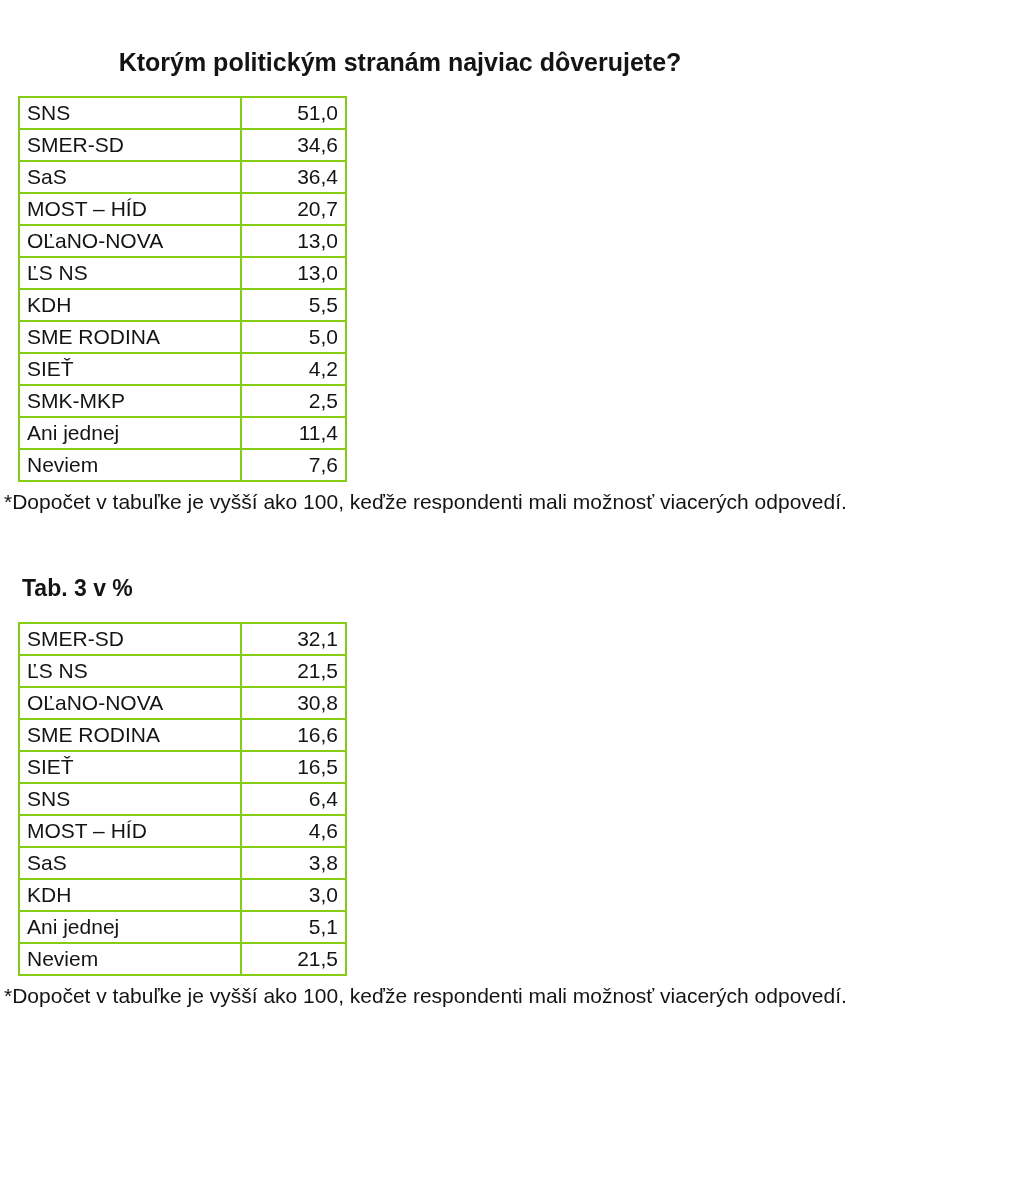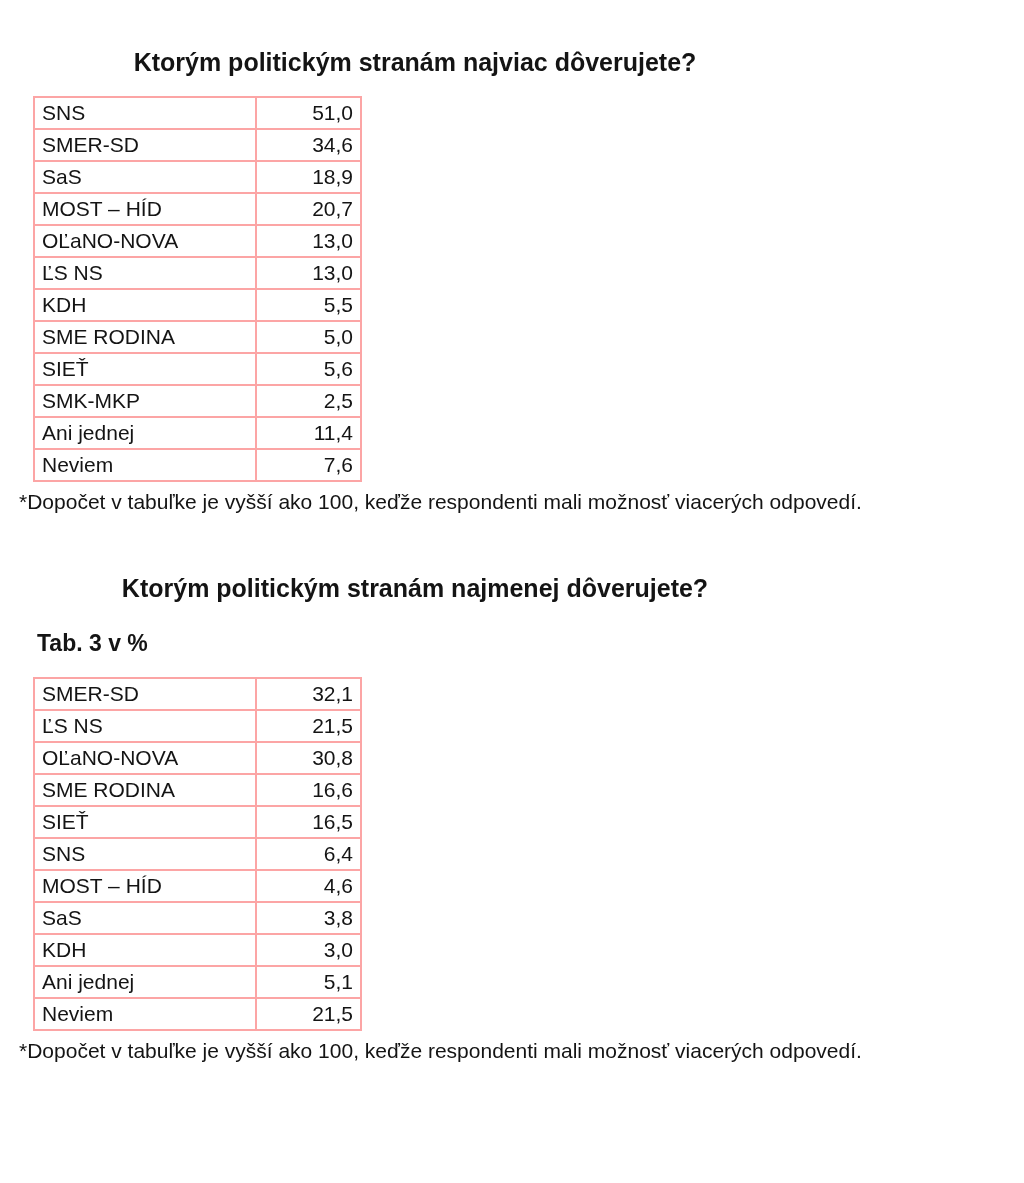--- a/index.html
+++ b/index.html
@@ -11,21 +11,20 @@
   body {
     width: 1024px;
     height: 1183px;
     color: #141414;
     font-family: "Liberation Sans", sans-serif;
     overflow: hidden;
   }
   .page {
     width: 1024px;
     height: 1183px;
-    padding-left: 15px;
   }
   section { display: block; }
   .title-band {
     width: 800px;
     text-align: center;
   }
   .section-title {
     margin: 0;
     font-size: 25px;
     font-weight: 700;
@@ -41,21 +40,21 @@
     margin: 27px 0 0 22px;
   }
   table.data-table {
     border-collapse: collapse;
     table-layout: fixed;
     margin: 20px 0 0 18px;
     width: 327px;
     font-size: 21px;
   }
   table.data-table td {
-    border: 2px solid #fca5a5;
+    border: 2px solid #84cc16;
     height: 32px;
     padding: 0 7px;
     white-space: nowrap;
     overflow: hidden;
   }
   td.party { text-align: left; }
   td.value { text-align: right; }
   .footnote {
     font-size: 21px;
     line-height: 24px;
@@ -81,21 +80,21 @@
           <tr>
             <td class="party">SNS</td>
             <td class="value">51,0</td>
           </tr>
           <tr>
             <td class="party">SMER-SD</td>
             <td class="value">34,6</td>
           </tr>
           <tr>
             <td class="party">SaS</td>
-            <td class="value">18,9</td>
+            <td class="value">36,4</td>
           </tr>
           <tr>
             <td class="party">MOST – HÍD</td>
             <td class="value">20,7</td>
           </tr>
           <tr>
             <td class="party">OĽaNO-NOVA</td>
             <td class="value">13,0</td>
           </tr>
           <tr>
@@ -105,43 +104,40 @@
           <tr>
             <td class="party">KDH</td>
             <td class="value">5,5</td>
           </tr>
           <tr>
             <td class="party">SME RODINA</td>
             <td class="value">5,0</td>
           </tr>
           <tr>
             <td class="party">SIEŤ</td>
-            <td class="value">5,6</td>
+            <td class="value">4,2</td>
           </tr>
           <tr>
             <td class="party">SMK-MKP</td>
             <td class="value">2,5</td>
           </tr>
           <tr>
             <td class="party">Ani jednej</td>
             <td class="value">11,4</td>
           </tr>
           <tr>
             <td class="party">Neviem</td>
             <td class="value">7,6</td>
           </tr>
         </tbody>
     </table>
     <div class="footnote">*Dopočet v tabuľke je vyšší ako 100, keďže respondenti mali možnosť viacerých odpovedí.</div>
   </section>
 
   <section class="sec-2">
-    <div class="title-band">
-      <h2 class="section-title">Ktorým politickým stranám najmenej dôverujete?</h2>
-    </div>
     <div class="table-caption">Tab. 3 v %</div>
     <table class="data-table">
       <colgroup>
         <col style="width:222px">
         <col style="width:105px">
       </colgroup>
       <tbody>
           <tr>
             <td class="party">SMER-SD</td>
             <td class="value">32,1</td>

